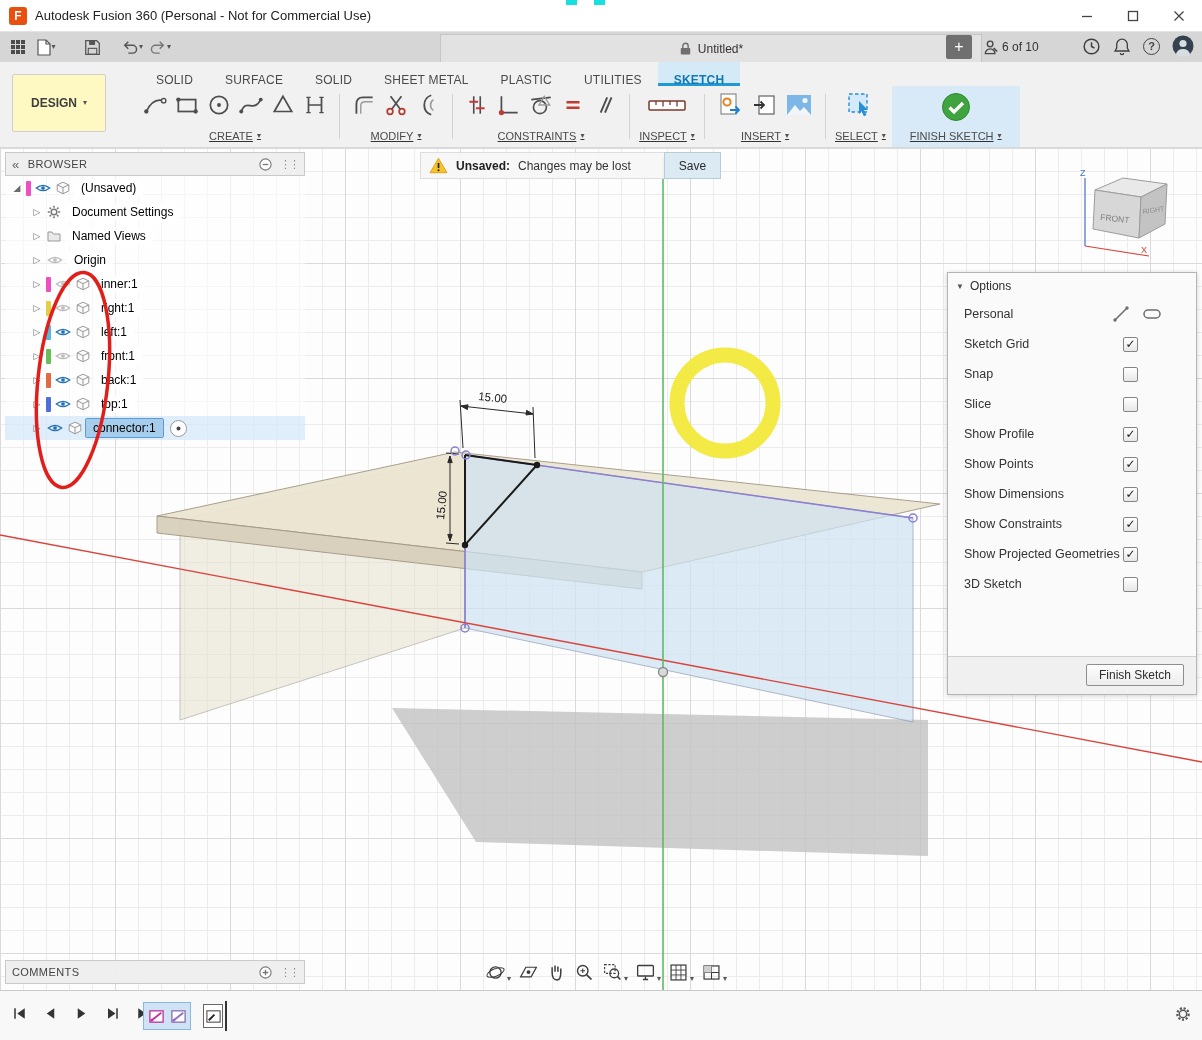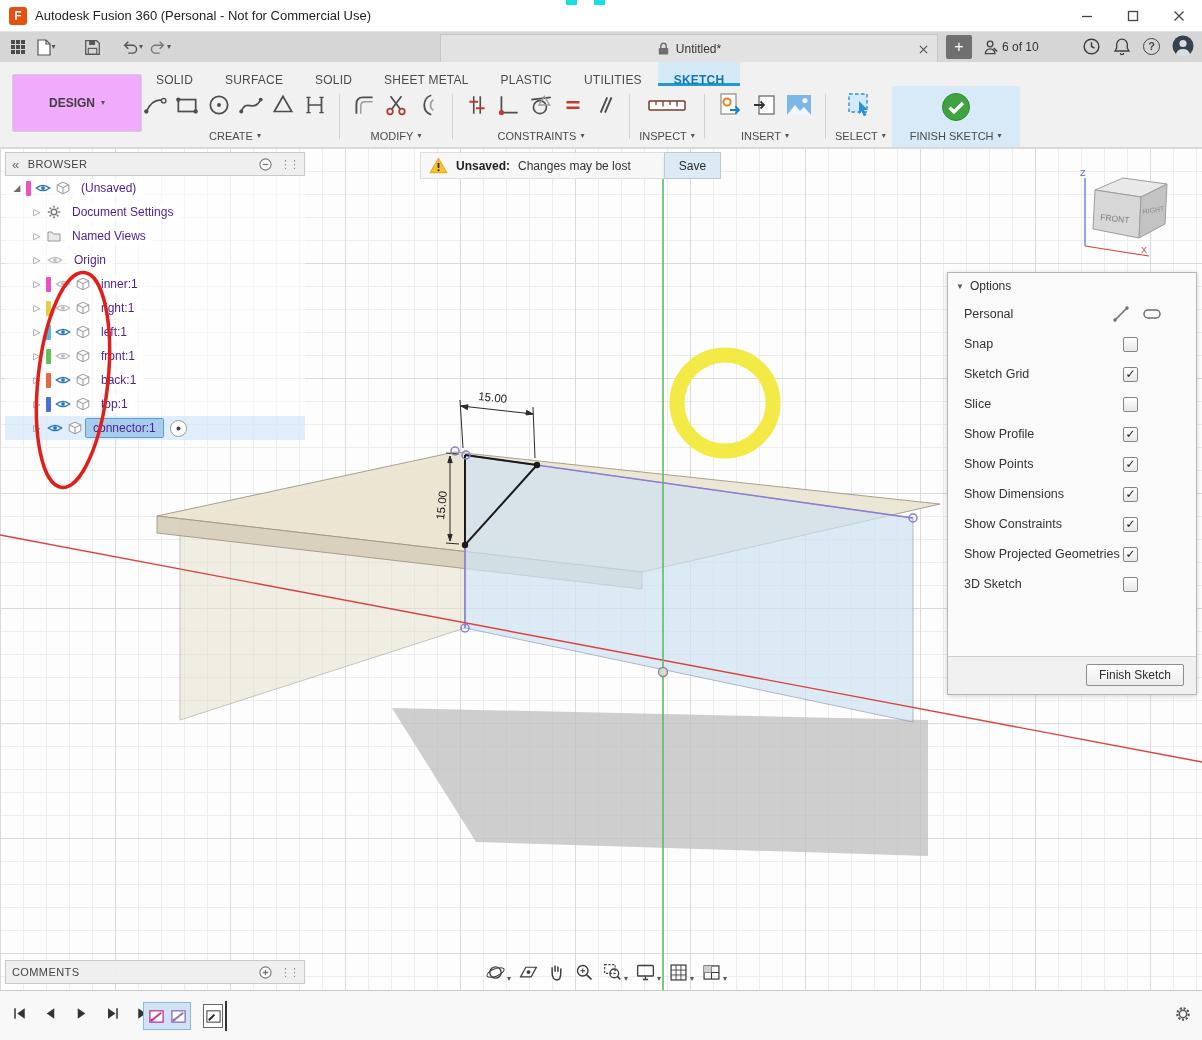--- a/index.html
+++ b/index.html
@@ -16,42 +16,42 @@
   .win-controls { margin-left:auto; display:flex; height:32px; }
   .win-btn { width:46px; height:32px; display:flex; align-items:center; justify-content:center; color:#444; }
   .artifact { position:absolute; top:0; height:5px; width:11px; background:#17e0e0; }
 
   
   .appbar { position:absolute; left:0; top:32px; width:1202px; height:30px; background:#d6d6d6;
             display:flex; align-items:center; }
   .qat { display:flex; align-items:center; gap:4px; padding-left:6px; }
   .qat .ico { width:24px; height:24px; display:flex; align-items:center; justify-content:center; }
   .caret { font-size:8px; color:#555; line-height:1; }
-  .doc-tab { position:absolute; left:440px; top:2px; width:498px; height:28px; background:#e2e2e2;
+  .doc-tab { position:absolute; left:440px; top:2px; width:542px; height:28px; background:#e2e2e2;
              border:1px solid #c6c6c6; border-bottom:none; display:flex; align-items:center; justify-content:center; gap:6px; }
   .doc-tab .tab-close { position:absolute; right:6px; top:6px; width:16px; height:16px;
              display:flex; align-items:center; justify-content:center; }
   .newtab-btn { position:absolute; left:946px; top:3px; width:26px; height:24px; background:#6f6f6f; color:#fff;
              display:flex; align-items:center; justify-content:center; font-size:16px; border-radius:2px; }
   .quota { position:absolute; left:984px; top:4px; height:22px; display:flex; align-items:center; gap:4px;
            font-size:12px; color:#333; }
   .bar-right { position:absolute; right:8px; top:3px; display:flex; align-items:center; gap:12px; }
   .round-help { width:17px; height:17px; border:1.5px solid #444; border-radius:50%; display:flex;
                 align-items:center; justify-content:center; font-size:11px; font-weight:bold; color:#444; }
 
   
   .ribbon { position:absolute; left:0; top:62px; width:1202px; height:86px; background:#f1f1f1;
             border-bottom:1px solid #d8d8d8; }
-  .design-btn { position:absolute; left:12px; top:12px; width:130px; height:58px; background:#f0abfc;
+  .design-btn { position:absolute; left:12px; top:12px; width:94px; height:58px; background:#fef9c3;
             border:1px solid #cfcfcf; border-radius:2px; display:flex; align-items:center; justify-content:center;
             gap:6px; font-weight:bold; color:#3f3f3f; }
   .ribbon-tabs { position:absolute; left:140px; top:0; height:24px; display:flex; }
   .rtab { padding:6px 16px; line-height:24px; font-size:12px; color:#4a4a4a; letter-spacing:.2px; }
   .rtab.active { background:#d4eaf6; color:#1279b5; border-bottom:3px solid #1f9ad6; font-weight:bold; }
-  .ribbon-tools { position:absolute; left:134px; top:24px; height:61px; display:flex; align-items:stretch; }
+  .ribbon-tools { position:absolute; left:134px; top:24px; height:61px; display:flex; align-items:stretch;text-decoration:underline; }
   .tool-group { display:flex; flex-direction:column; align-items:center; justify-content:space-between; padding:4px 6px 3px; }
   .tool-group.finish { background:#d8eaf8; }
   .tool-icons { display:flex; align-items:center; gap:2px; }
   .tbtn { width:30px; height:30px; display:flex; align-items:center; justify-content:center; border-radius:2px; }
   .group-label { font-size:11px; color:#4a4a4a; display:flex; align-items:center; gap:4px; padding-bottom:2px; }
   .vsep { width:1px; background:#d3d3d3; margin:8px 3px; }
 
   
   .main { position:absolute; left:0; top:148px; width:1202px; height:842px; background-color:#fdfdfd;
           background-image:
@@ -71,21 +71,21 @@
   .panel-head .spacer { flex:1; }
   .grip { color:#8b8b8b; font-size:11px; letter-spacing:-2px; }
   .br-row { height:24px; display:flex; align-items:center; gap:3px; padding-left:6px; }
   .br-row.indent { padding-left:26px; }
   .tri { width:12px; color:#6b6b6b; font-size:9px; text-align:center; }
   .swatch { width:5px; height:15px; border-radius:1px; }
   .eye { width:18px; display:flex; justify-content:center; }
   .eye[data-visible="true"]  { color:#2471b8; }
   .eye[data-visible="false"] { color:#bcbcbc; }
   .node-ico { width:16px; display:flex; justify-content:center; }
-  .chip { background:rgba(255,255,255,.92); padding:2px 7px; font-size:12px; color:#4c1d95; border-radius:1px; }
+  .chip { background:rgba(255,255,255,.92); padding:2px 7px; font-size:12px; color:#000000; border-radius:1px; }
   .br-row.selected { background:rgba(167,208,243,.35); }
   .br-row.selected .chip { background:#a6cdec; outline:1px solid #5b9bd5; }
   .target-glyph { margin-left:4px; width:17px; height:17px; border:1px solid #9a9a9a; border-radius:50%;
                   background:#fff; display:flex; align-items:center; justify-content:center; font-size:10px; color:#444; }
 
   
   .warn { position:absolute; left:420px; top:4px; height:27px; z-index:10; display:flex; align-items:center;
           background:rgba(246,246,246,.92); border:1px solid #ddd; padding:0 0 0 8px; gap:8px; }
   .warn b { font-size:12px; color:#222; }
   .warn .msg { font-size:12px; color:#333; padding-right:26px; }
@@ -750,29 +750,29 @@
               </svg>
             </span>
           <span>
             <svg width="20" height="18" viewBox="0 0 20 18">
                 <rect x="2" y="5" width="16" height="8" rx="4" fill="none" stroke="#6e6e6e" stroke-width="1.5"></rect>
               </svg>
             </span>
         </span>
       </div>
       <div class="pal-row">
+        <span>Sketch Grid</span>
+        <span class="pal-ctl">
+            <span class="pal-check" data-checked="true"></span>
+          </span>
+      </div>
+      <div class="pal-row">
         <span>Snap</span>
         <span class="pal-ctl">
             <span class="pal-check" data-checked="false"></span>
-          </span>
-      </div>
-      <div class="pal-row">
-        <span>Sketch Grid</span>
-        <span class="pal-ctl">
-            <span class="pal-check" data-checked="true"></span>
           </span>
       </div>
       <div class="pal-row">
         <span>Slice</span>
         <span class="pal-ctl">
             <span class="pal-check" data-checked="false"></span>
           </span>
       </div>
       <div class="pal-row">
         <span>Show Profile</span>

